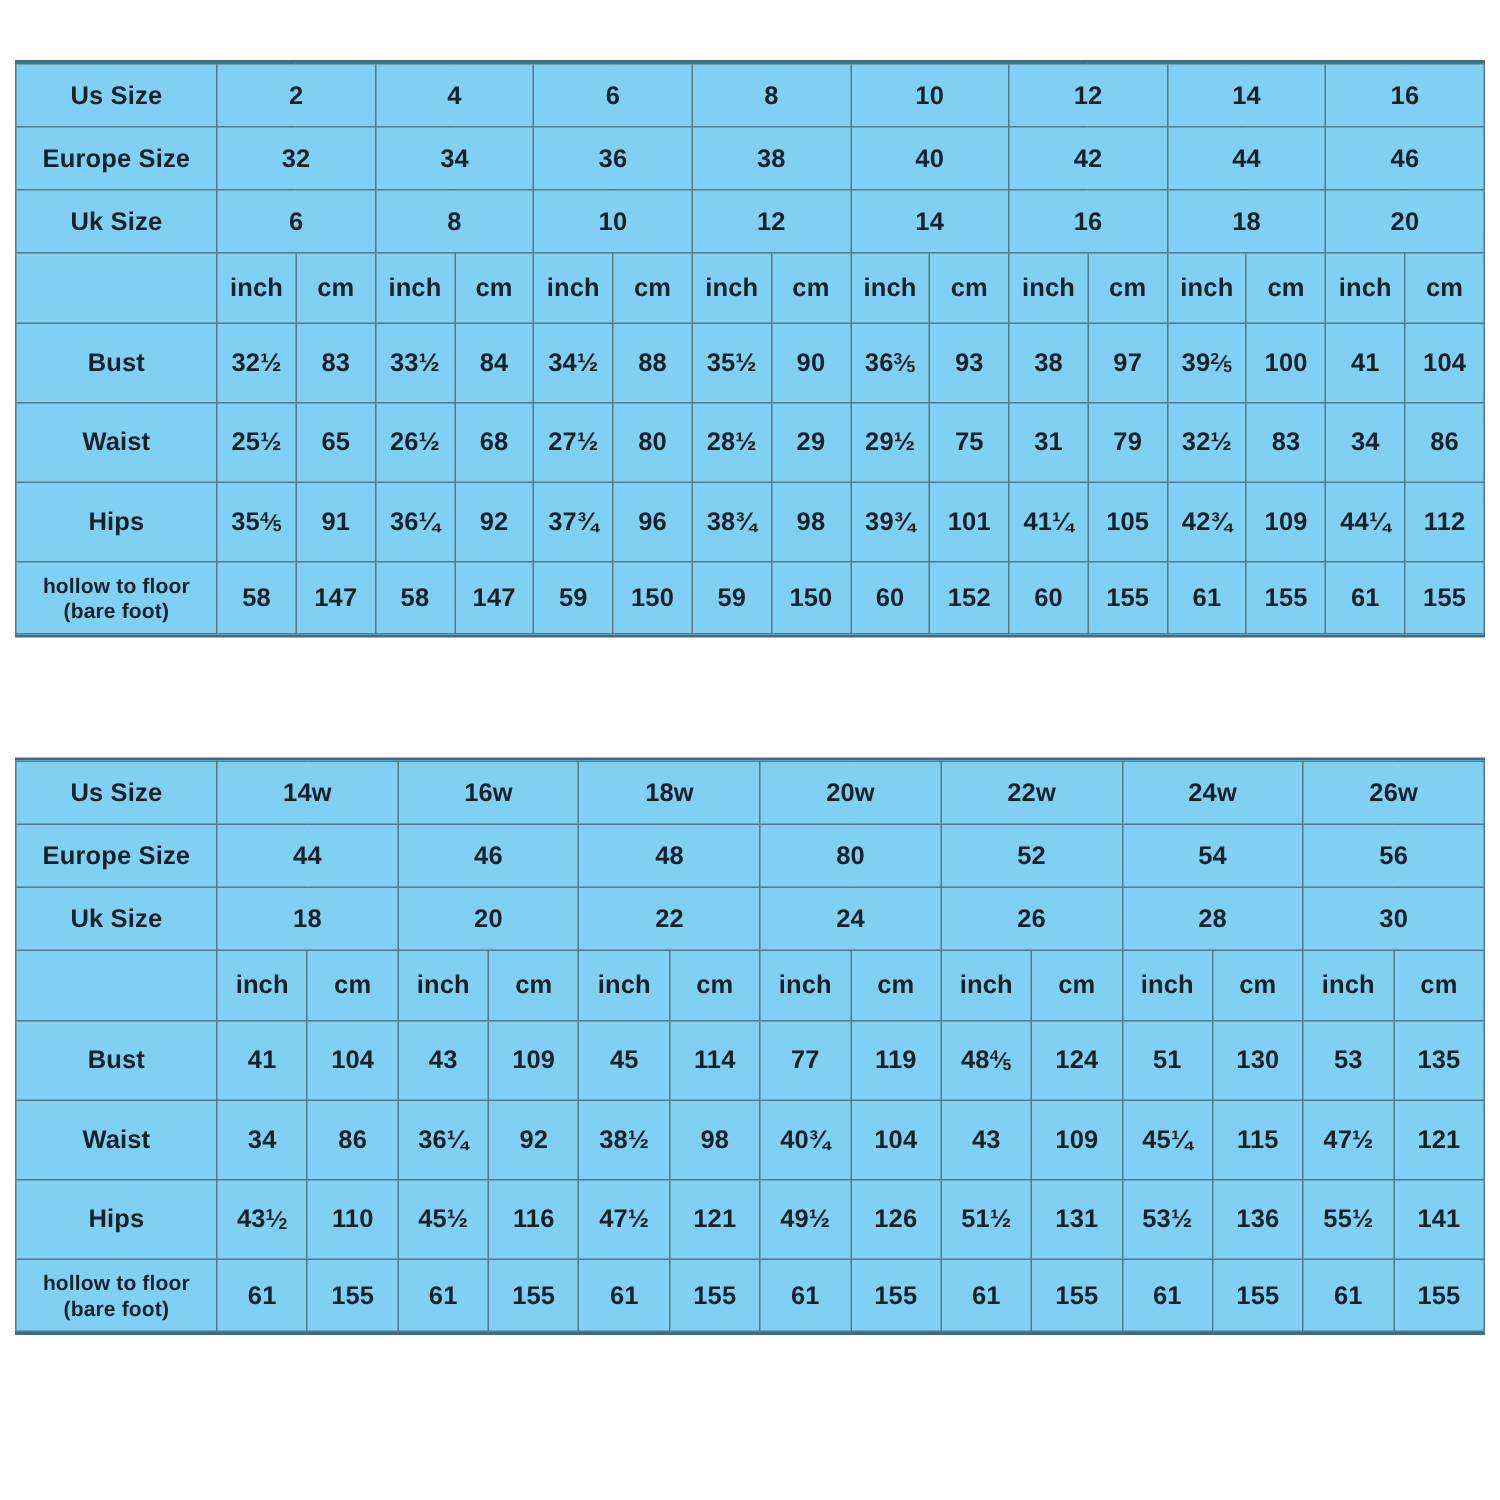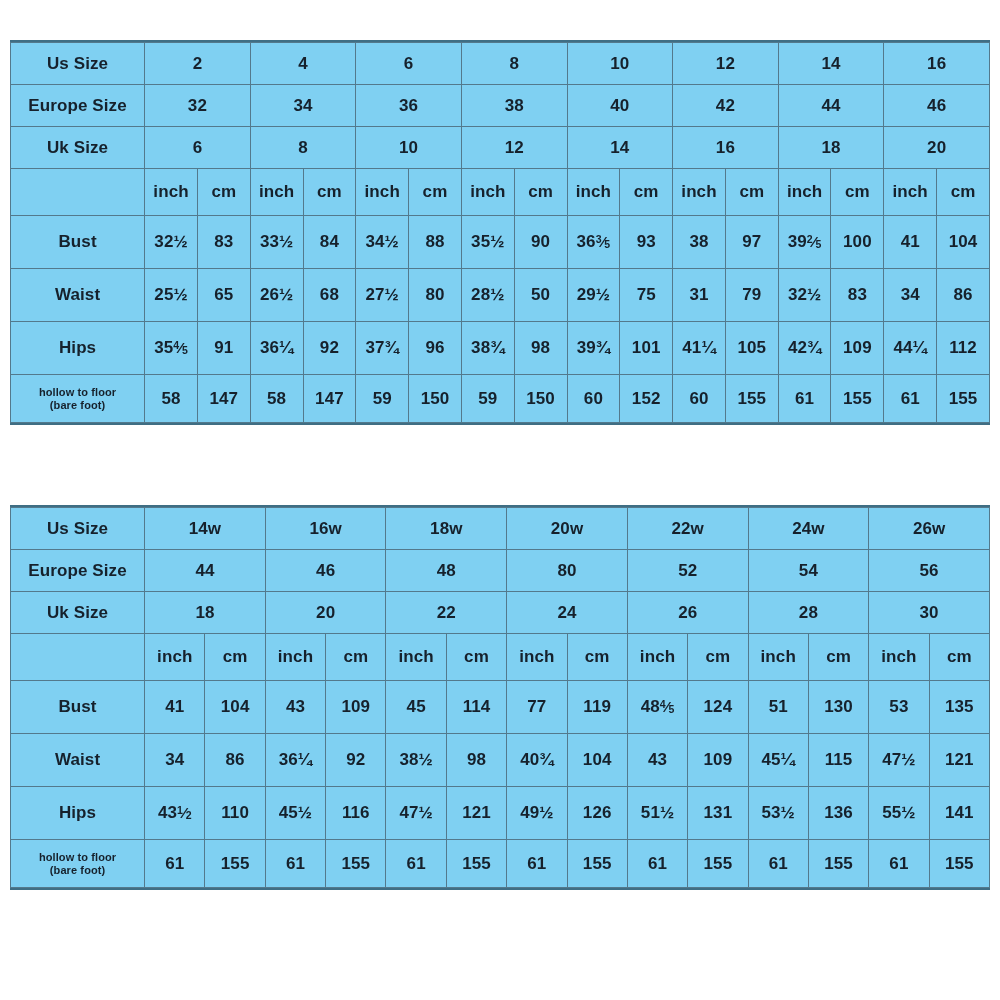--- a/index.html
+++ b/index.html
@@ -63,21 +63,21 @@
 
   
   td.rowlabel {
     background: #7fd0f2;
     border-left: none;
     font-size: 18px;
     font-weight: 700;
     color: #16212c;
   }
   td.rowlabel.small {
-    font-size: 11px;
+    font-size: 14px;
     line-height: 1.15;
     font-weight: 700;
   }
 
   
   td.val {
     background: #e9e8ea;
     font-weight: 700;
   }
 
@@ -228,21 +228,21 @@
           </tr>
           <tr class="r-meas">
             <td class="rowlabel">Waist</td>
             <td class="val">25½</td>
             <td class="val-cm">65</td>
             <td class="val">26½</td>
             <td class="val-cm">68</td>
             <td class="val">27½</td>
             <td class="val-cm">80</td>
             <td class="val">28½</td>
-            <td class="val-cm">50</td>
+            <td class="val-cm">29</td>
             <td class="val">29½</td>
             <td class="val-cm">75</td>
             <td class="val">31</td>
             <td class="val-cm">79</td>
             <td class="val">32½</td>
             <td class="val-cm">83</td>
             <td class="val">34</td>
             <td class="val-cm">86</td>
           </tr>
           <tr class="r-meas">

